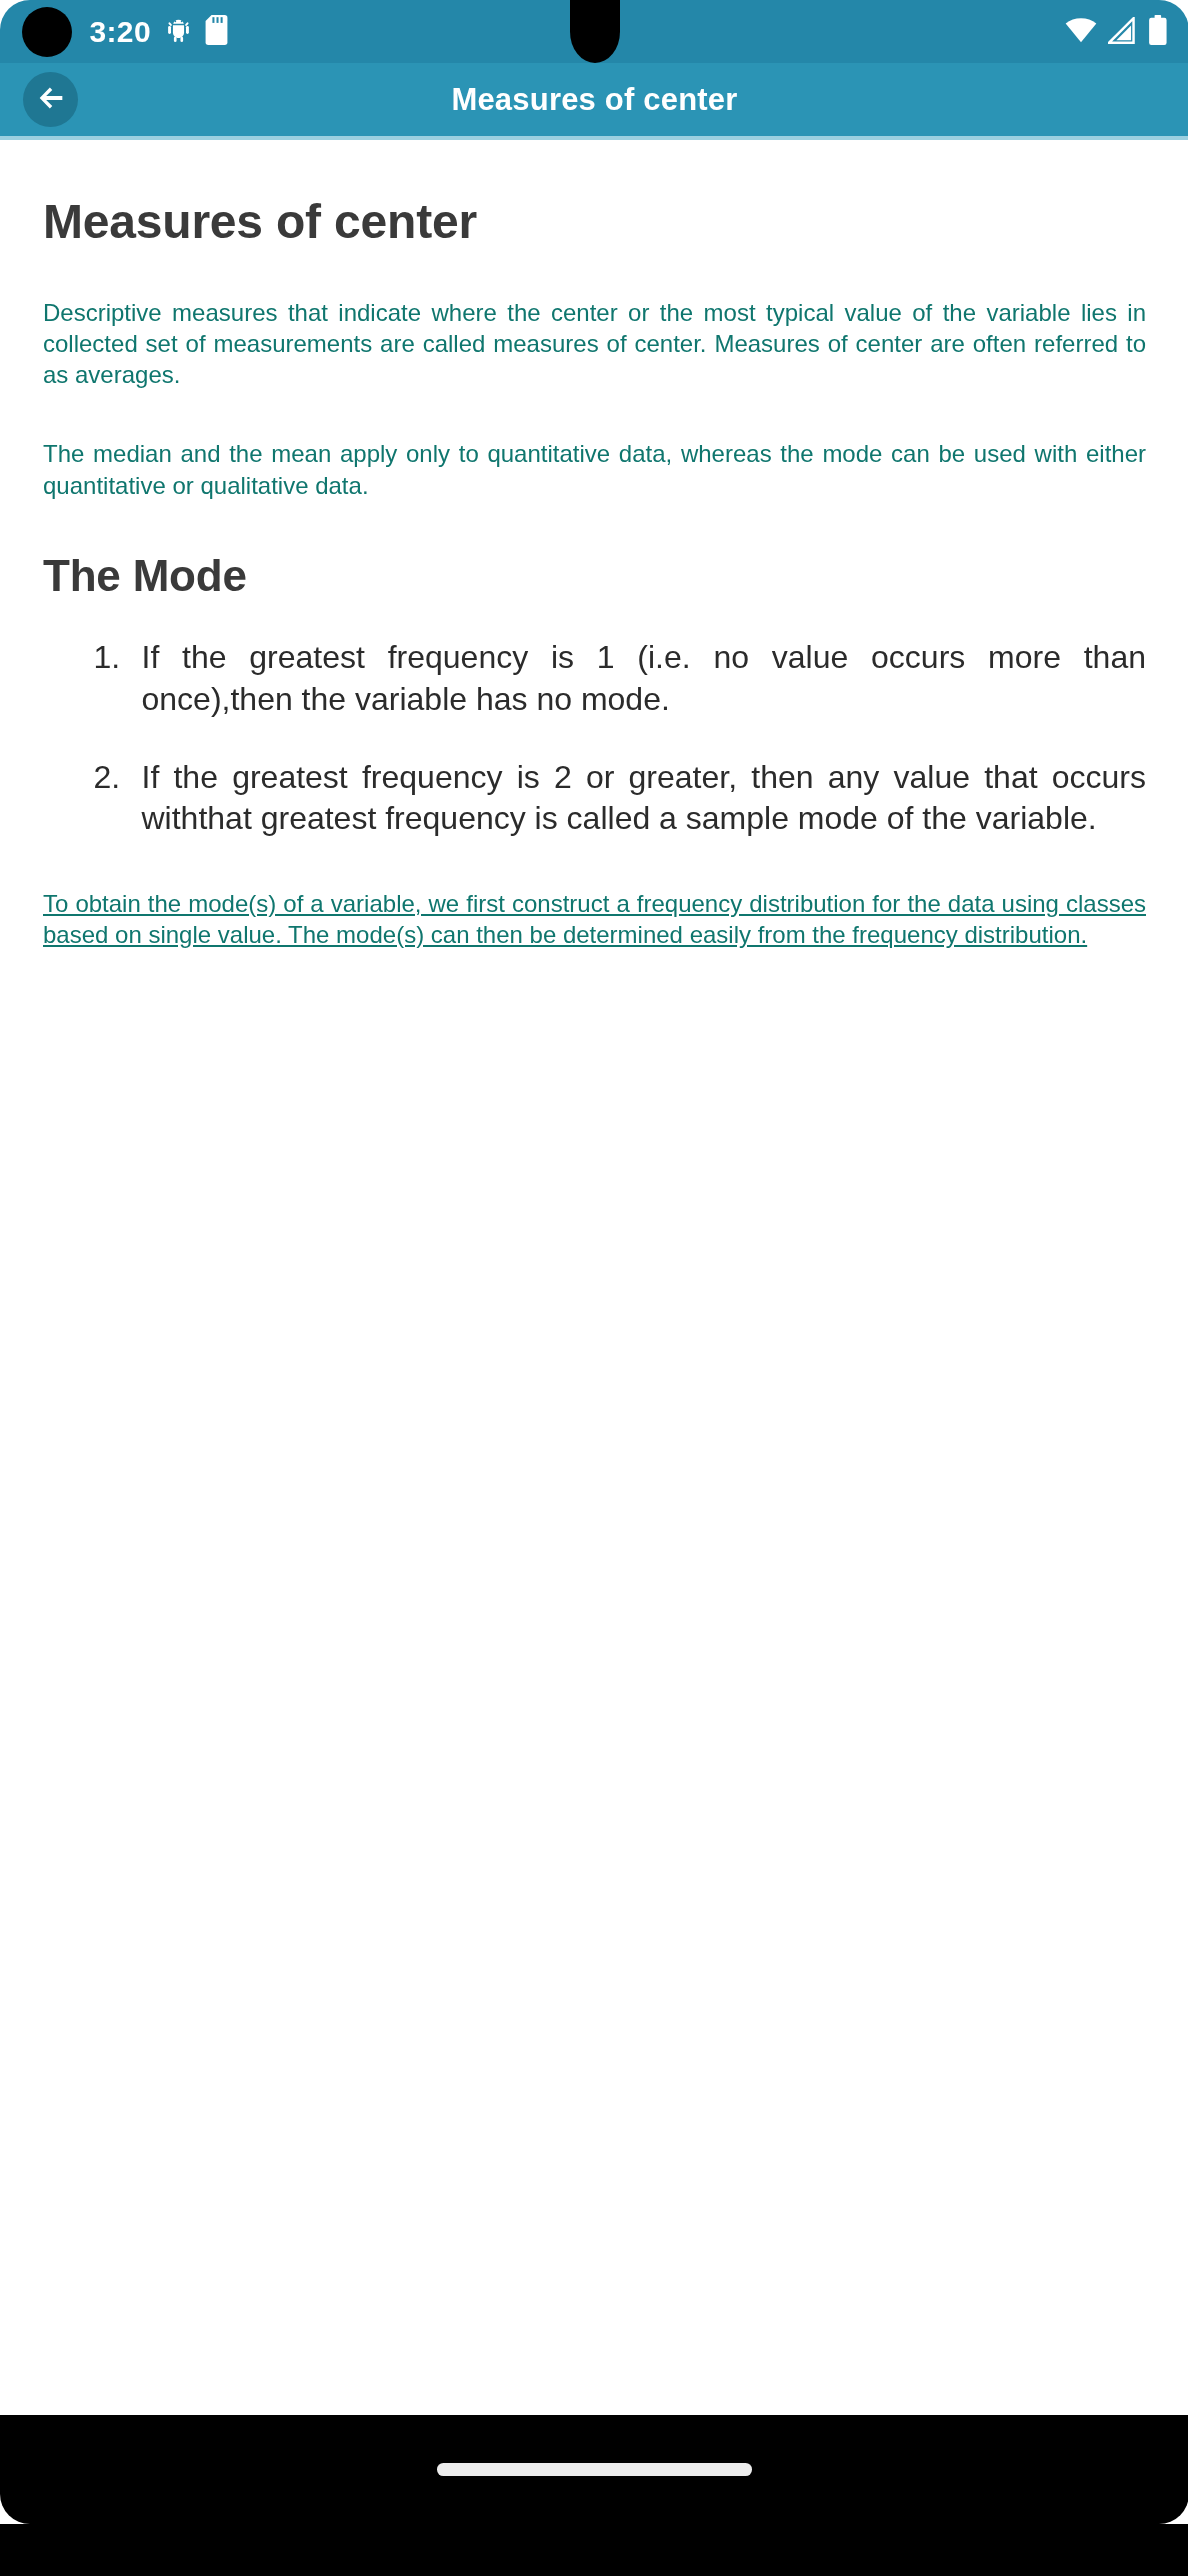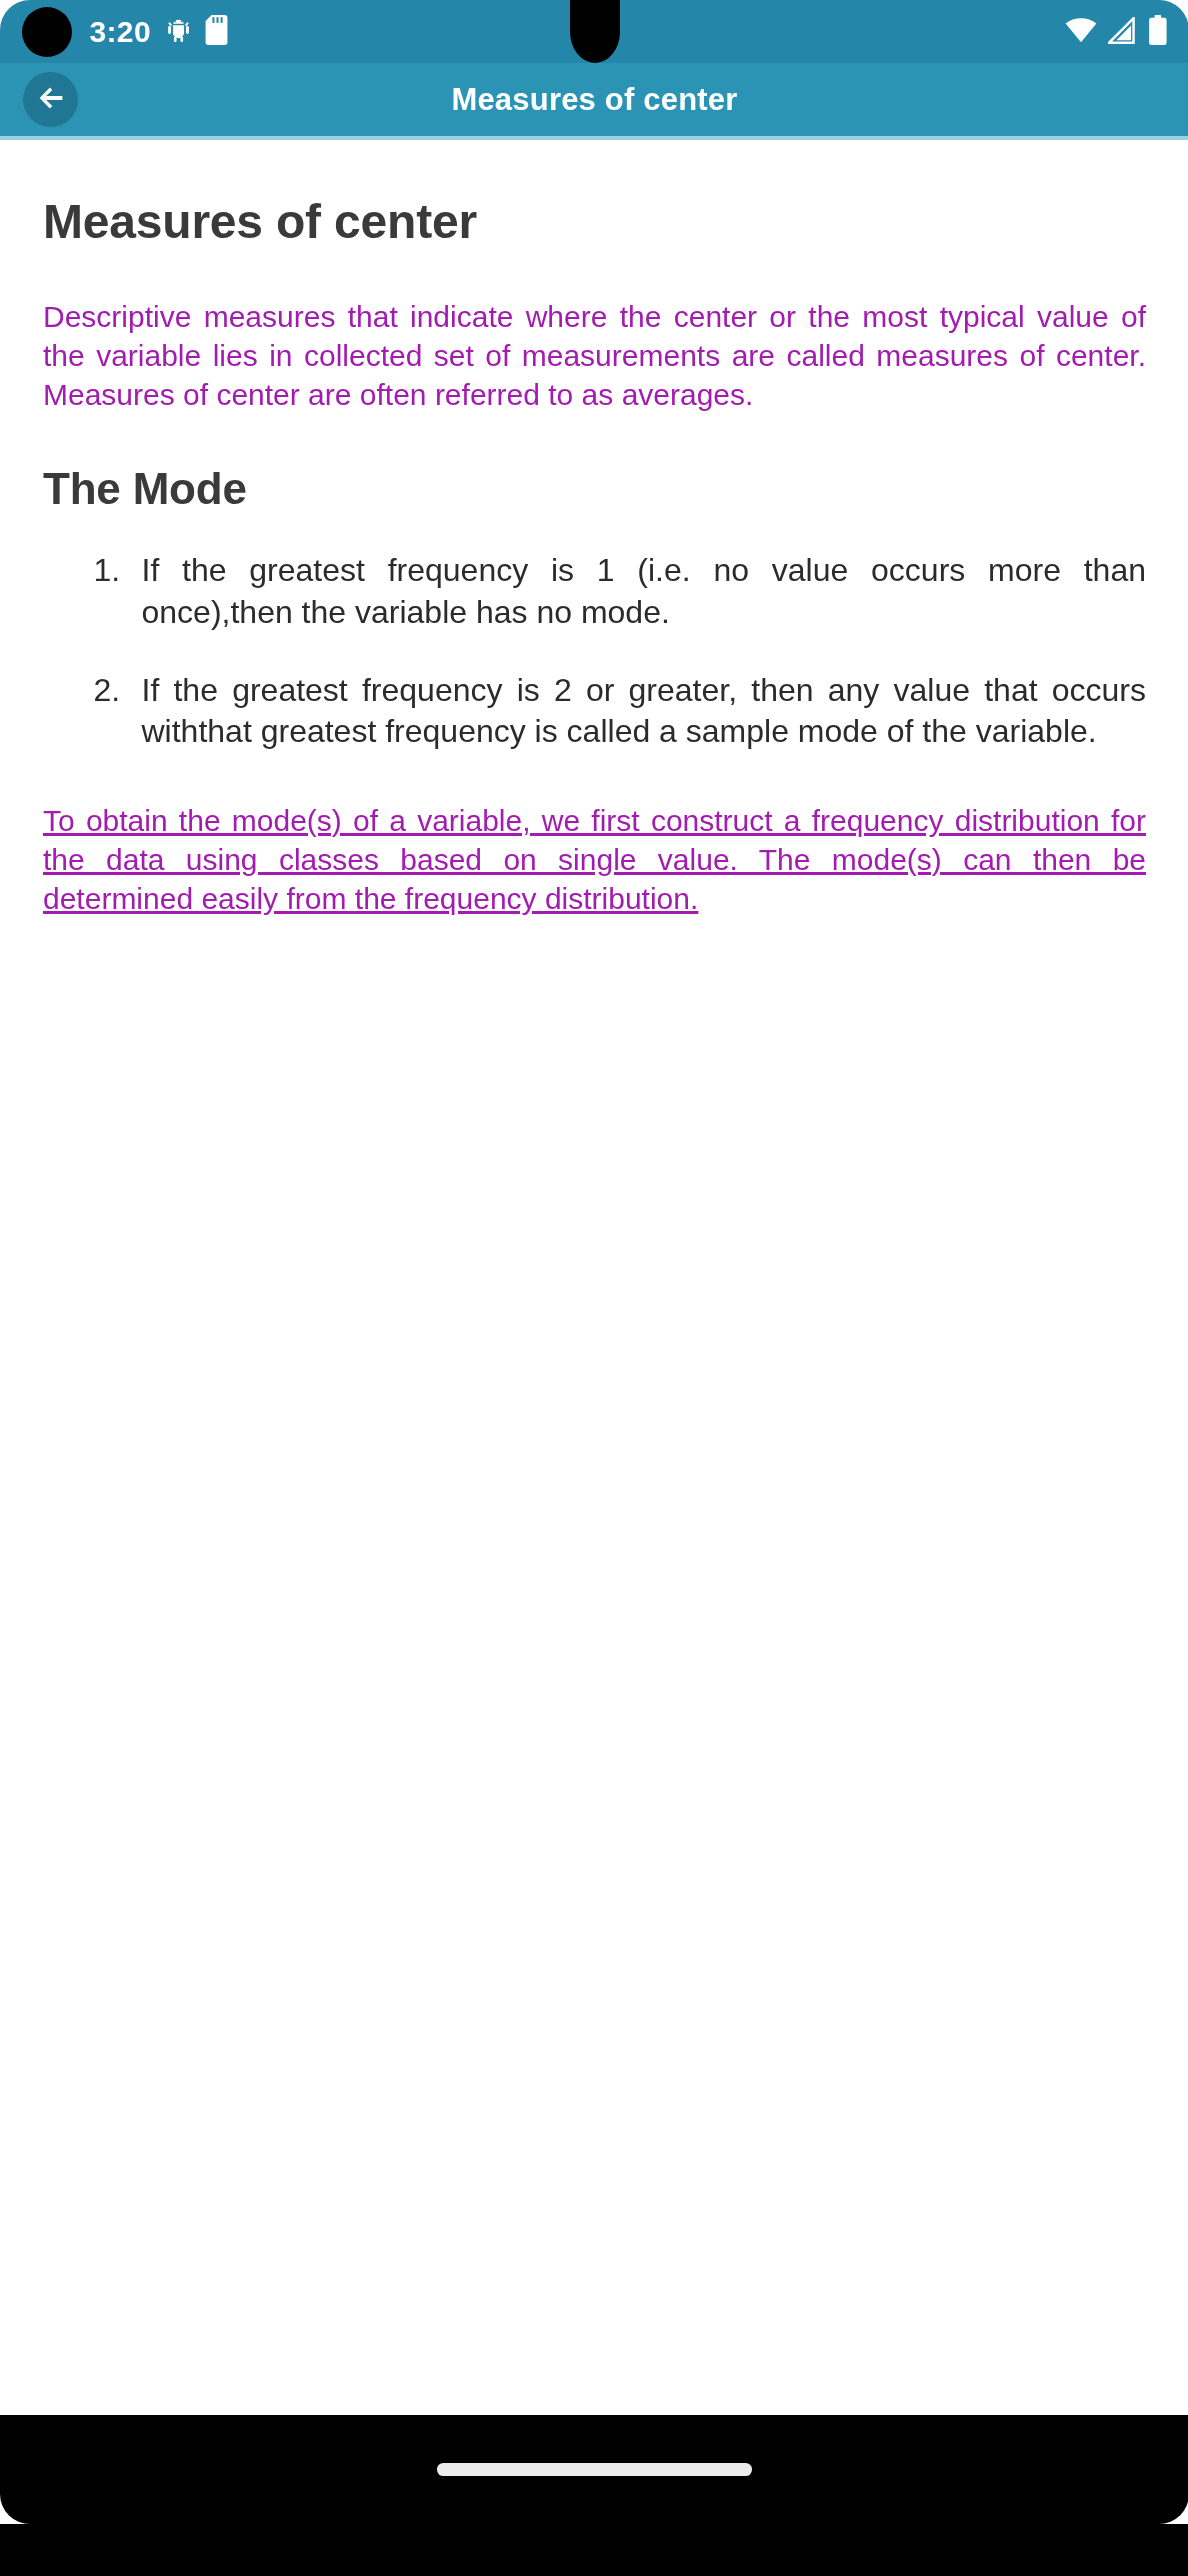--- a/index.html
+++ b/index.html
@@ -132,23 +132,23 @@
     font-size: 44px;
     font-weight: 700;
     color: #3a3a3a;
     line-height: 1.15;
     margin-top: 50px;
     margin-bottom: 21px;
     letter-spacing: -0.2px;
   }
 
   p.doc-p {
-    font-size: 30px;
+    font-size: 24px;
     line-height: 1.30;
-    color: #a21caf;
+    color: #0f766e;
     text-align: justify;
     margin-bottom: 38px;
     margin-top: 48px;
   }
   p.doc-p:last-child { margin-bottom: 0; text-decoration: underline; }
 
   ol.doc-list {
     margin: 0 0 36px 0;
     padding-left: 86px;
     list-style: decimal;
@@ -248,20 +248,21 @@
       </span>
     </div>
     <div class="app-bar-title">Measures of center</div>
   </div>
   <div class="bar-divider"></div>
 
   <div class="content">
     <h1 class="doc-title">Measures of center</h1>
 
     <p class="doc-p">Descriptive measures that indicate where the center or the most typical value of the variable lies in collected set of measurements are called measures of center. Measures of center are often referred to as averages.</p>
+    <p class="doc-p">The median and the mean apply only to quantitative data, whereas the mode can be used with either quantitative or qualitative data.</p>
 
     <h2 class="doc-h2">The Mode</h2>
 
 
     <ol class="doc-list">
       <li>If the greatest frequency is 1 (i.e. no value occurs more than once),then the variable has no mode.</li>
       <li>If the greatest frequency is 2 or greater, then any value that occurs withthat greatest frequency is called a sample mode of the variable.</li>
     </ol>
 
     <p class="doc-p">To obtain the mode(s) of a variable, we first construct a frequency distribution for the data using classes based on single value. The mode(s) can then be determined easily from the frequency distribution.</p>

